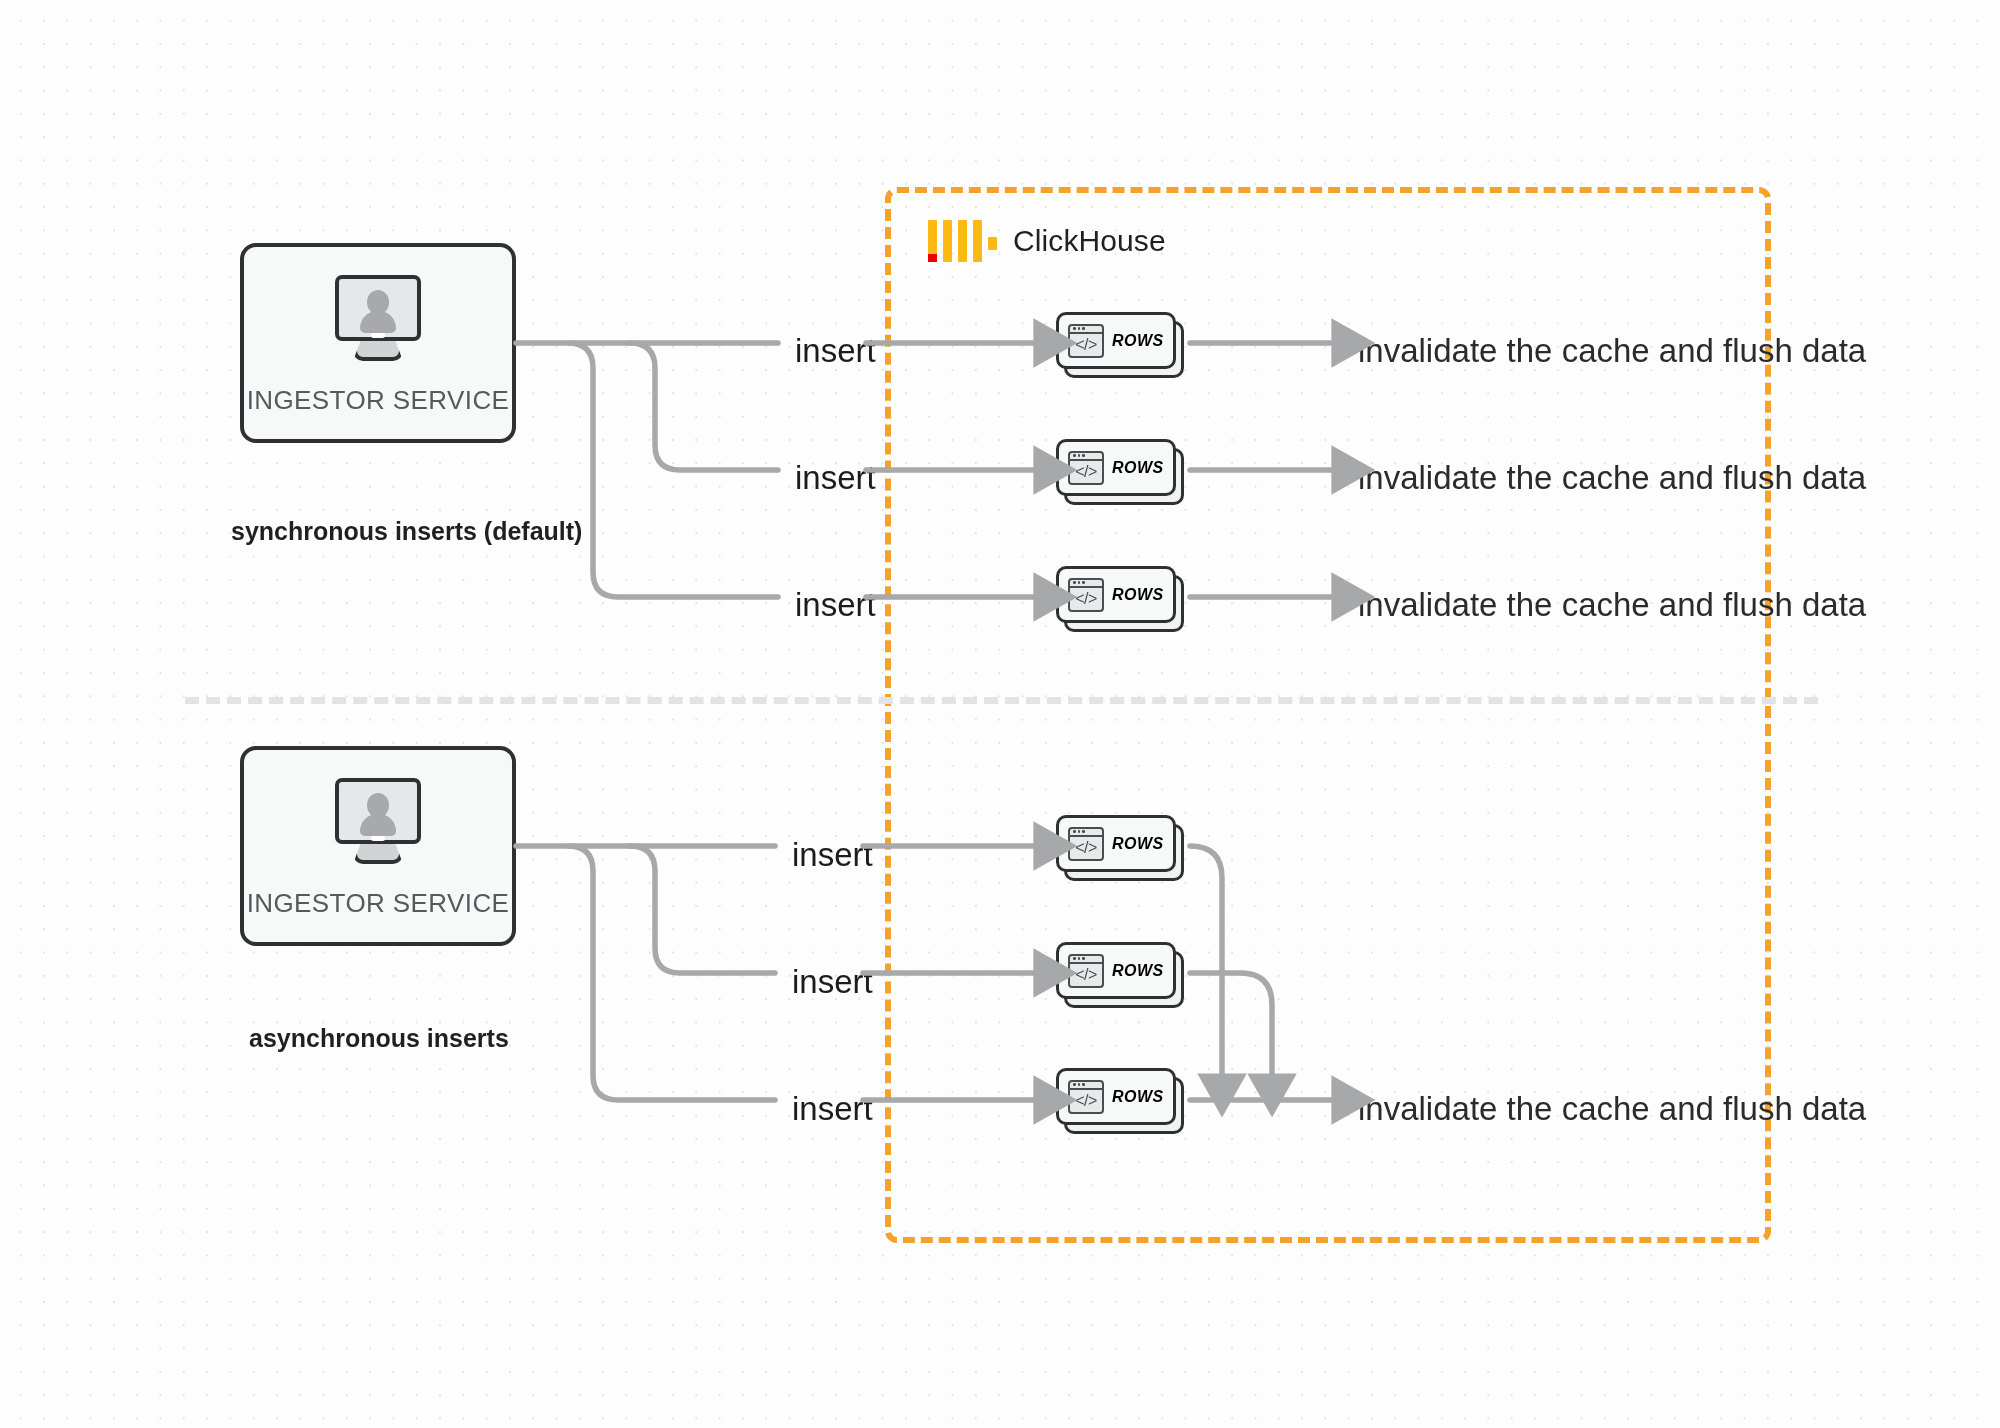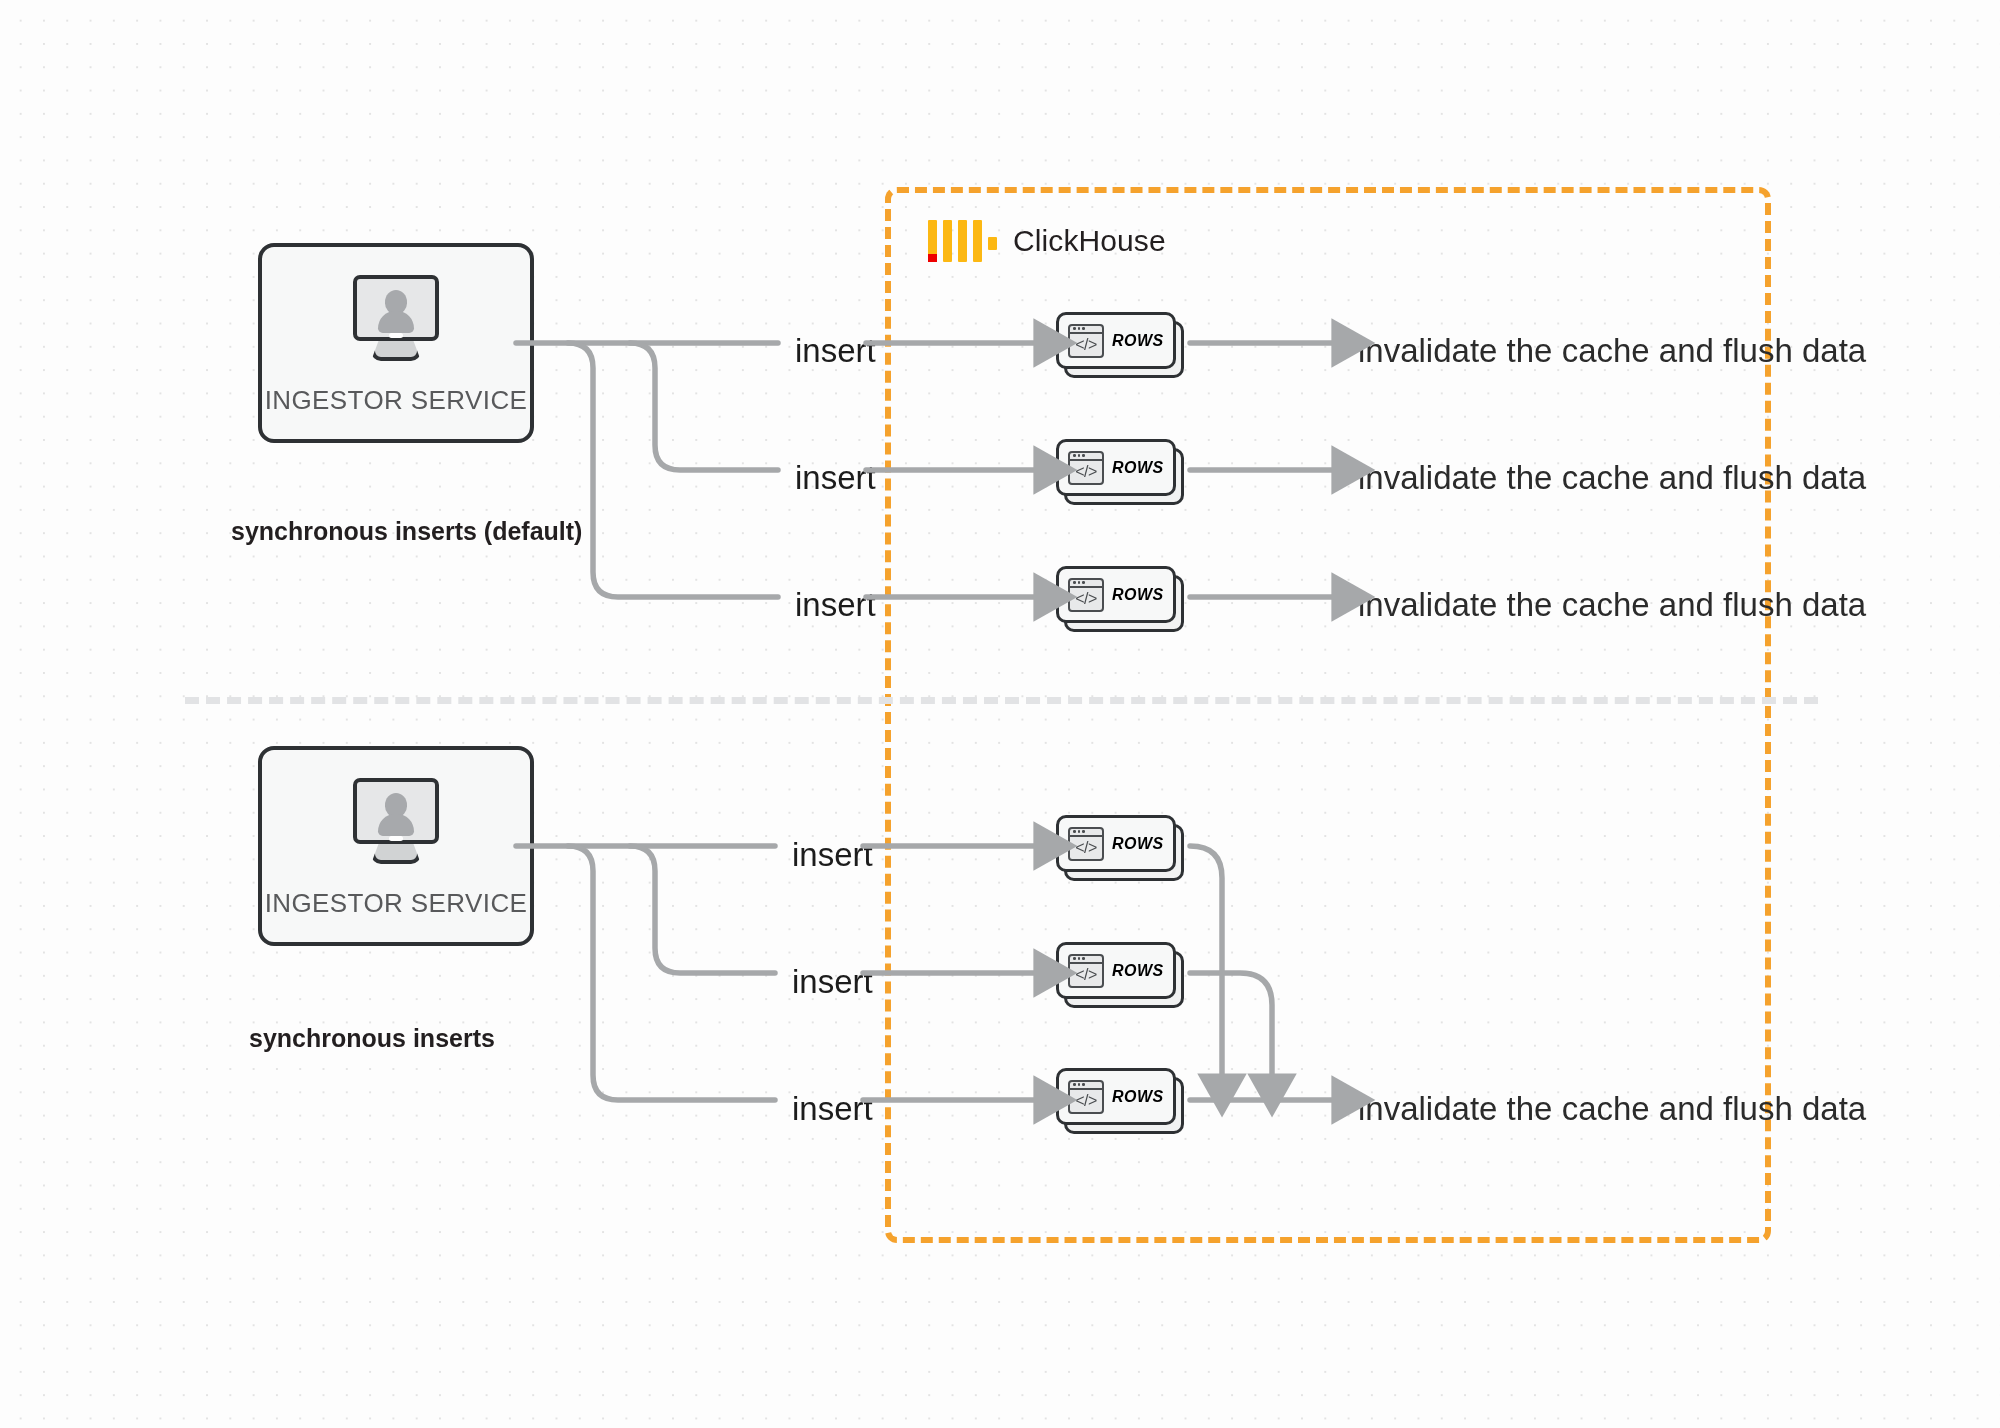--- a/index.html
+++ b/index.html
@@ -90,21 +90,20 @@
     height: 200px;
     background: #f7f8f8;
     border: 4.5px solid #2e3134;
     border-radius: 16px;
     box-sizing: border-box;
     display: flex;
     flex-direction: column;
     align-items: center;
     justify-content: flex-start;
     padding-top: 28px;
-    margin-left: 18px;
   }
   .monitor {
     width: 96px;
     height: 88px;
     position: relative;
   }
   .monitor .screen {
     position: absolute;
     left: 5px; top: 0;
     width: 86px;
@@ -357,21 +356,21 @@
     <div class="monitor">
       <div class="stand"></div>
       <div class="screen"></div>
       <div class="head"></div>
       <div class="body"></div>
       <div class="notch"></div>
     </div>
     <div class="service-label">INGESTOR SERVICE</div>
   </div>
 
-  <div class="section-caption" style="left:249px; top:1024px;">synchronous inserts</div>
+  <div class="section-caption" style="left:249px; top:1024px;">asynchronous inserts</div>
 
   <div class="edge-label insert" style="left:792px; top:836px;">insert</div>
   <div class="edge-label insert" style="left:792px; top:963px;">insert</div>
   <div class="edge-label insert" style="left:792px; top:1090px;">insert</div>
 
   <div class="rows-card" style="left:1056px; top:815px;">
     <div class="back"></div>
     <div class="front">
       <div class="win-icon">
         <div class="titlebar">

